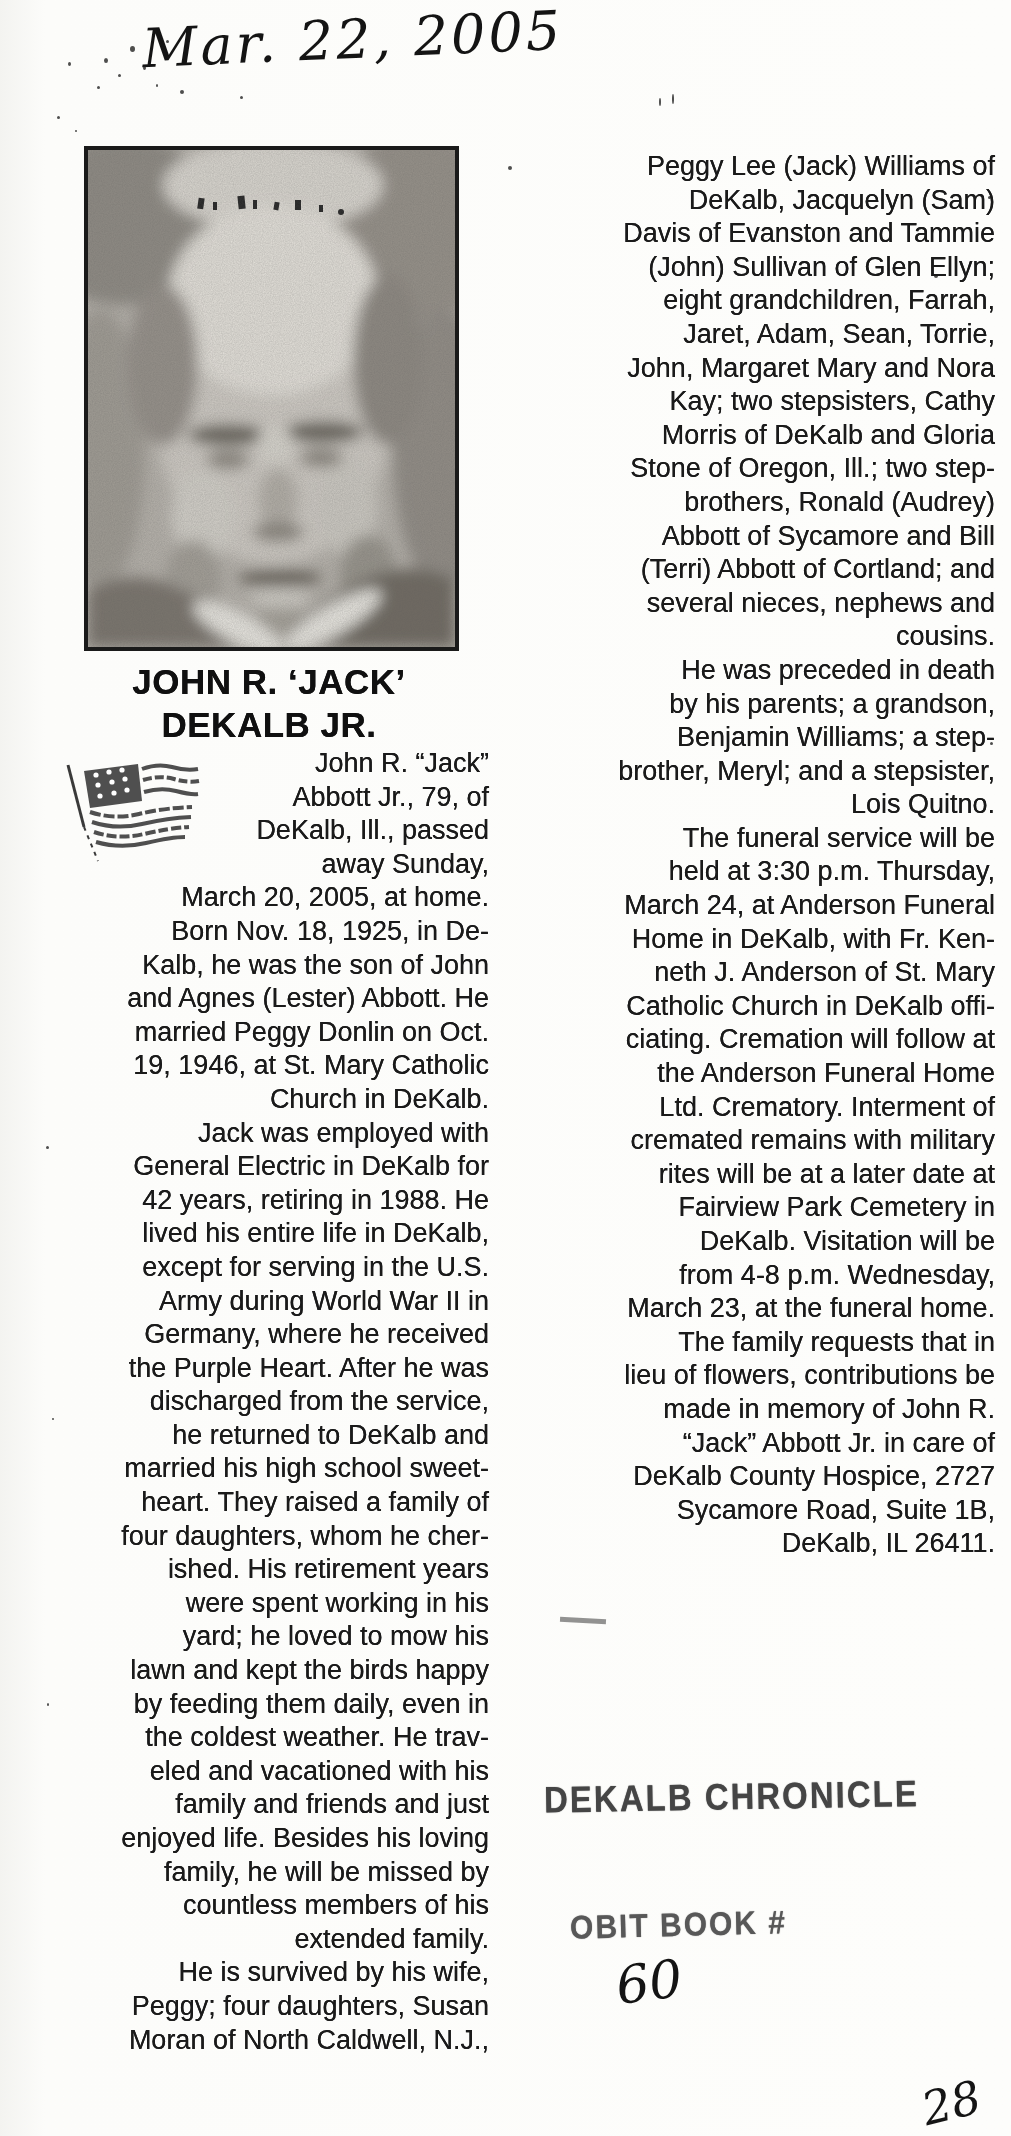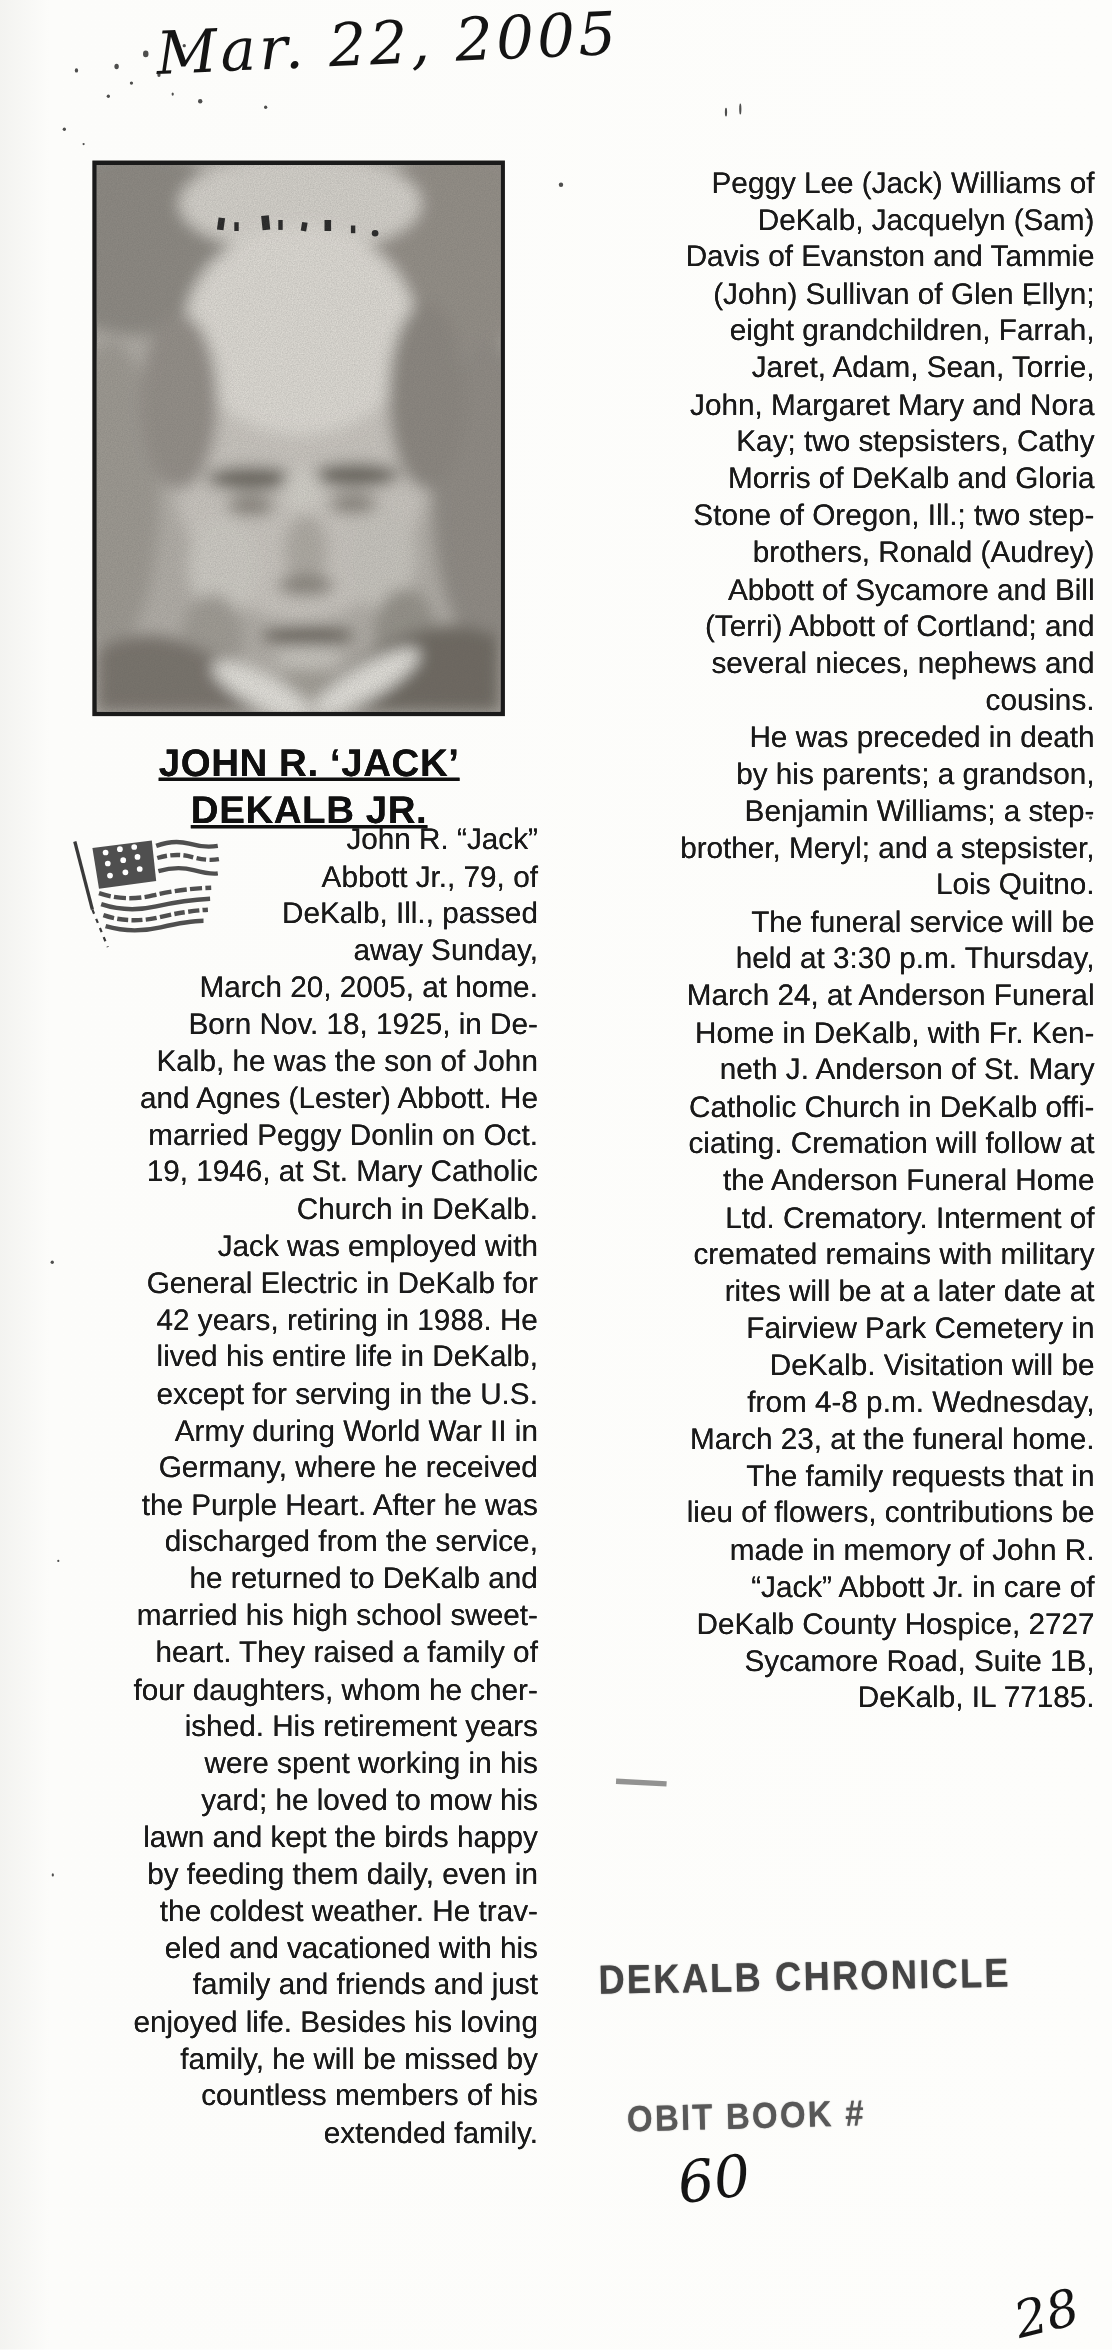--- a/index.html
+++ b/index.html
@@ -120,21 +120,21 @@
       <rect x="165" y="50" width="4" height="9"></rect>
       <rect x="186" y="52" width="5" height="8" transform="rotate(10 188 56)"></rect>
       <rect x="207" y="50" width="6" height="10"></rect>
       <rect x="231" y="55" width="4" height="7"></rect>
       <circle cx="253" cy="62" r="3"></circle>
     </g>
     <rect width="367" height="497" filter="url(#grain)" opacity="0.5"></rect>
   </svg>
 </div>
 
-<h1 class="abs headline" style="margin:16px;text-decoration:underline;">
+<h1 class="abs headline" style="margin:4px;">
   <span>JOHN R. ‘JACK’</span>
   <span>DEKALB JR.</span>
 </h1>
 
 <div class="abs col col-left">
   <span class="flag">
     <svg width="150" height="112" viewBox="0 0 150 112">
       <path d="M16,14 L32,76" stroke="#3a3a3a" stroke-width="3" fill="none"></path>
       <path d="M32,76 L46,110" stroke="#3a3a3a" stroke-width="2" fill="none" stroke-dasharray="4 5"></path>
       <path d="M32,20 L86,13 L90,50 L38,57 Z" fill="#4f4f4f"></path>
@@ -189,20 +189,23 @@
 yard; he loved to mow his
 lawn and kept the birds happy
 by feeding them daily, even in
 the coldest weather. He trav-
 eled and vacationed with his
 family and friends and just
 enjoyed life. Besides his loving
 family, he will be missed by
 countless members of his
 extended family.</p>
+  <p class="para indent">He is survived by his wife,
+Peggy; four daughters, Susan
+Moran of North Caldwell, N.J.,</p>
 </div>
 
 <div class="abs col col-right">
   <p class="para">Peggy Lee (Jack) Williams of
 DeKalb, Jacquelyn (Sam)
 Davis of Evanston and Tammie
 (John) Sullivan of Glen Ellyn;
 eight grandchildren, Farrah,
 Jaret, Adam, Sean, Torrie,
 John, Margaret Mary and Nora
@@ -233,21 +236,21 @@
 Fairview Park Cemetery in
 DeKalb. Visitation will be
 from 4-8 p.m. Wednesday,
 March 23, at the funeral home.</p>
   <p class="para indent">The family requests that in
 lieu of flowers, contributions be
 made in memory of John R.
 “Jack” Abbott Jr. in care of
 DeKalb County Hospice, 2727
 Sycamore Road, Suite 1B,
-DeKalb, IL 77185.</p>
+DeKalb, IL 26411.</p>
 </div>
 
 <div class="dash" style="left:560px;top:1618px;width:46px;height:5px;"></div>
 
 <div class="abs stamp stamp-paper">DEKALB CHRONICLE</div>
 <div class="abs stamp stamp-obit">OBIT BOOK #</div>
 
 <div class="abs handwriting obit-num">60</div>
 
 <div class="abs handwriting corner-mark">28</div>

